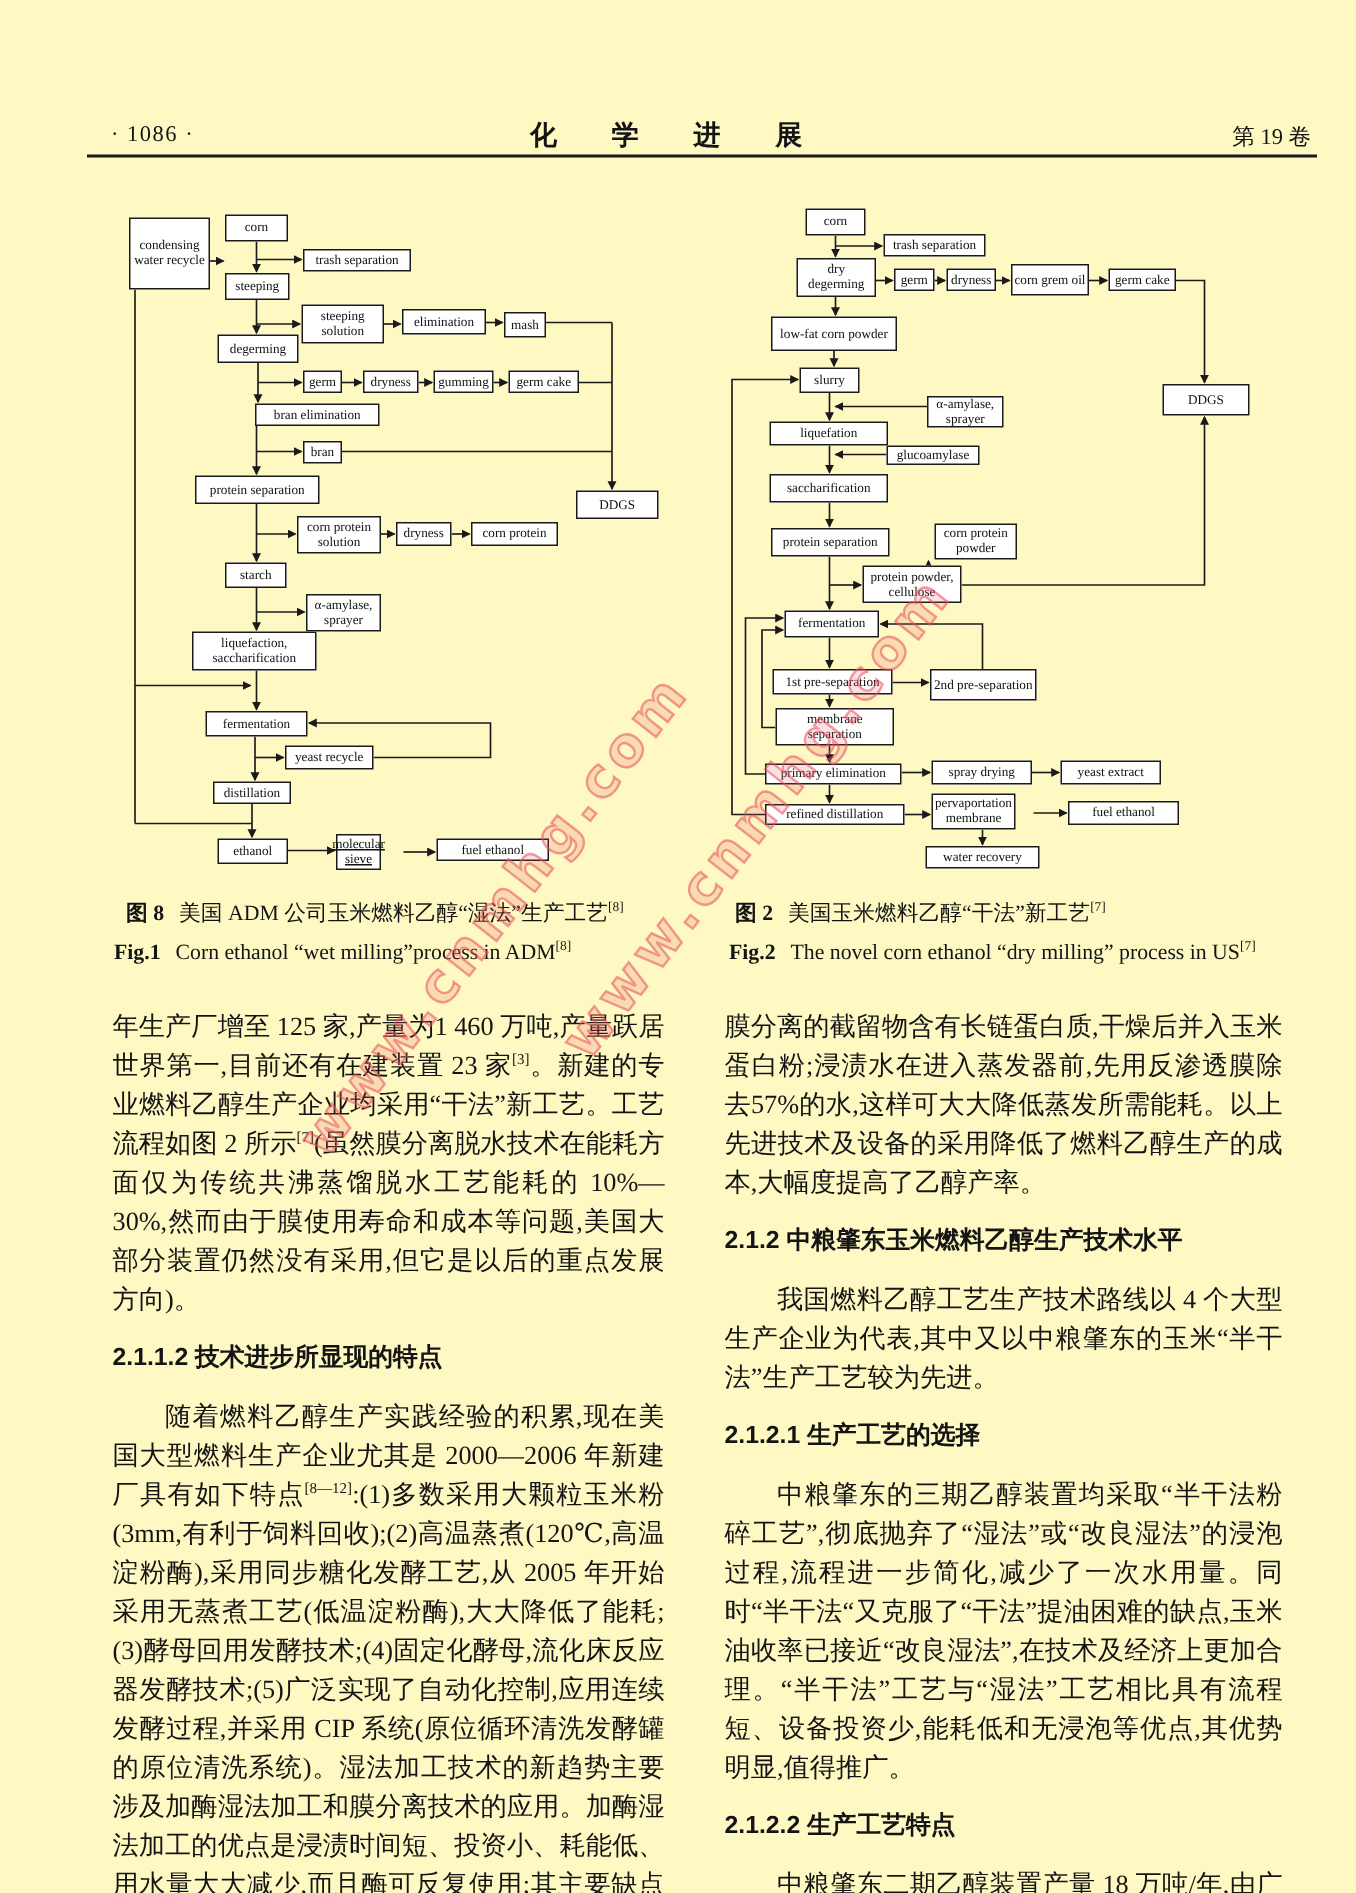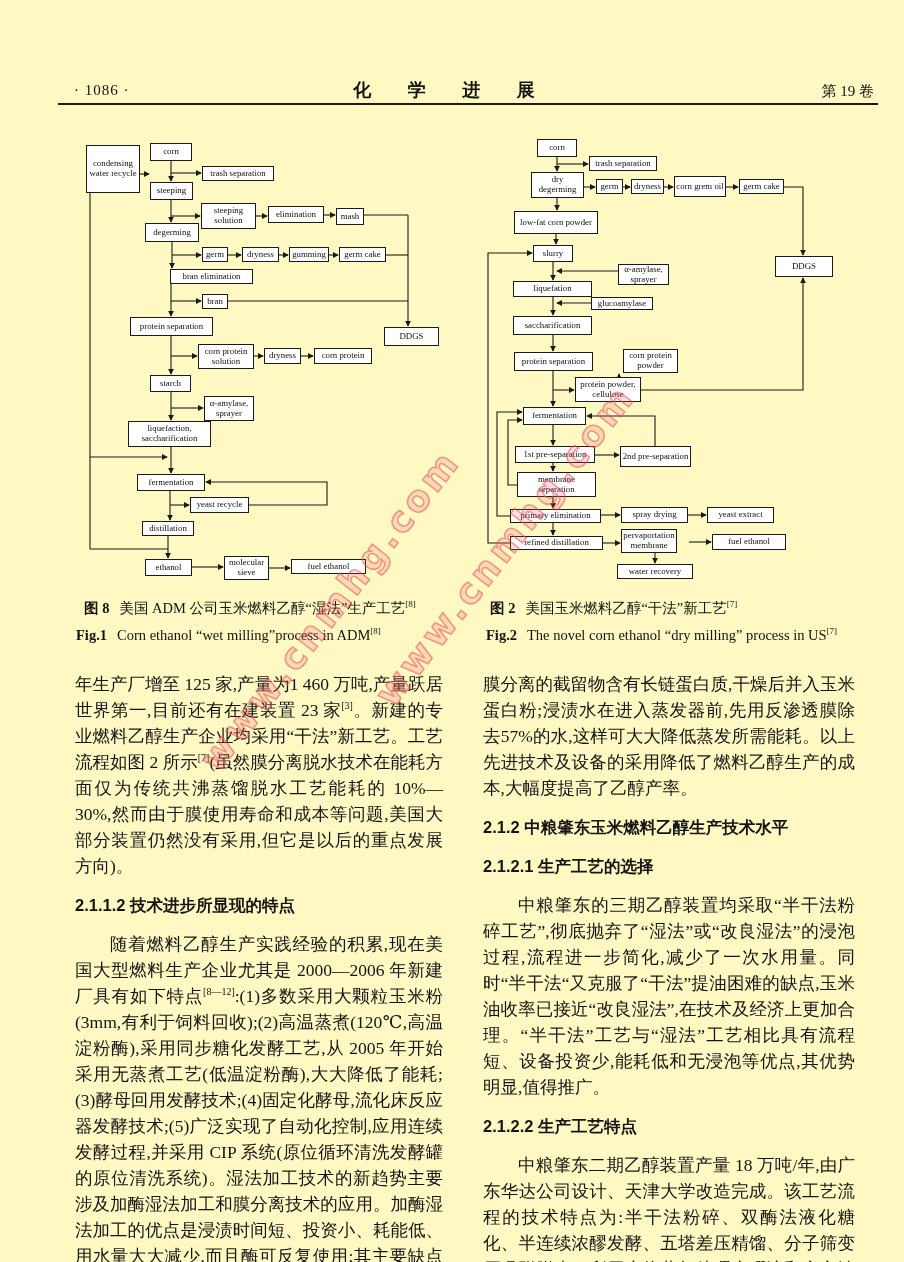--- a/index.html
+++ b/index.html
@@ -143,21 +143,21 @@
       <div class="fbox" style="left: 198px; top: 344px; width: 56px; height: 25px;">corn protein solution</div>
       <div class="fbox" style="left: 264px; top: 348px; width: 37px; height: 16px;">dryness</div>
       <div class="fbox" style="left: 314px; top: 348px; width: 58px; height: 16px;">corn protein</div>
       <div class="fbox" style="left: 150px; top: 375px; width: 41px; height: 17px;">starch</div>
       <div class="fbox" style="left: 204px; top: 396px; width: 50px; height: 25px;">α-amylase, sprayer</div>
       <div class="fbox" style="left: 128px; top: 421px; width: 83px; height: 26px;">liquefaction, saccharification</div>
       <div class="fbox" style="left: 137px; top: 474px; width: 68px; height: 17px;">fermentation</div>
       <div class="fbox" style="left: 190px; top: 497px; width: 59px; height: 16px;">yeast recycle</div>
       <div class="fbox" style="left: 142px; top: 521px; width: 52px; height: 15px;">distillation</div>
       <div class="fbox" style="left: 145px; top: 559px; width: 47px; height: 17px;">ethanol</div>
-      <div class="fbox" style="left: 224px; top: 556px; width: 45px; height: 24px;">molecular sieve</div>
+      <div class="fbox" style="left: 224px; top: 556px; width: 30px; height: 24px; text-decoration: underline;">molecular sieve</div>
       <div class="fbox" style="left: 291px; top: 559px; width: 75px; height: 15px;">fuel ethanol</div>
       <div class="fbox" style="left: 537px; top: 139px; width: 40px; height: 18px;">corn</div>
       <div class="fbox" style="left: 589px; top: 156px; width: 68px; height: 15px;">trash separation</div>
       <div class="fbox" style="left: 531px; top: 172px; width: 53px; height: 26px;">dry degerming</div>
       <div class="fbox" style="left: 596px; top: 179px; width: 27px; height: 15px;">germ</div>
       <div class="fbox" style="left: 631px; top: 179px; width: 33px; height: 15px;">dryness</div>
       <div class="fbox" style="left: 674px; top: 176px; width: 52px; height: 21px;">corn grem oil</div>
       <div class="fbox" style="left: 739px; top: 179px; width: 45px; height: 15px;">germ cake</div>
       <div class="fbox" style="left: 514px; top: 211px; width: 84px; height: 23px;">low-fat corn powder</div>
       <div class="fbox" style="left: 533px; top: 245px; width: 40px; height: 17px;">slurry</div>
@@ -196,20 +196,21 @@
   </div>
 
   <div id="col-left" class="col">
       <p class="body">年生产厂增至 125 家,产量为1 460 万吨,产量跃居世界第一,目前还有在建装置 23 家<sup>[3]</sup>。新建的专业燃料乙醇生产企业均采用“干法”新工艺。工艺流程如图 2 所示<sup>[7]</sup>(虽然膜分离脱水技术在能耗方面仅为传统共沸蒸馏脱水工艺能耗的 10%—30%,然而由于膜使用寿命和成本等问题,美国大部分装置仍然没有采用,但它是以后的重点发展方向)。</p>
       <p class="heading">2.1.1.2  技术进步所显现的特点</p>
       <p class="body indent">随着燃料乙醇生产实践经验的积累,现在美国大型燃料生产企业尤其是 2000—2006 年新建厂具有如下特点<sup>[8—12]</sup>:(1)多数采用大颗粒玉米粉(3mm,有利于饲料回收);(2)高温蒸煮(120℃,高温淀粉酶),采用同步糖化发酵工艺,从 2005 年开始采用无蒸煮工艺(低温淀粉酶),大大降低了能耗;(3)酵母回用发酵技术;(4)固定化酵母,流化床反应器发酵技术;(5)广泛实现了自动化控制,应用连续发酵过程,并采用 CIP 系统(原位循环清洗发酵罐的原位清洗系统)。湿法加工技术的新趋势主要涉及加酶湿法加工和膜分离技术的应用。加酶湿法加工的优点是浸渍时间短、投资小、耗能低、用水量大大减少,而且酶可反复使用;其主要缺点是酶价太高。膜分离技术的应用为浸渍水的分离和利用打开了新的途经。浸渍水的膜分离一般包括两个过程:浸渍水经</p>
     </div>
   <div id="col-right" class="col">
       <p class="body">膜分离的截留物含有长链蛋白质,干燥后并入玉米蛋白粉;浸渍水在进入蒸发器前,先用反渗透膜除去57%的水,这样可大大降低蒸发所需能耗。以上先进技术及设备的采用降低了燃料乙醇生产的成本,大幅度提高了乙醇产率。</p>
       <p class="heading">2.1.2  中粮肇东玉米燃料乙醇生产技术水平</p>
+      <p class="body indent">我国燃料乙醇工艺生产技术路线以 4 个大型生产企业为代表,其中又以中粮肇东的玉米“半干法”生产工艺较为先进。</p>
       <p class="heading">2.1.2.1  生产工艺的选择</p>
       <p class="body indent">中粮肇东的三期乙醇装置均采取“半干法粉碎工艺”,彻底抛弃了“湿法”或“改良湿法”的浸泡过程,流程进一步简化,减少了一次水用量。同时“半干法“又克服了“干法”提油困难的缺点,玉米油收率已接近“改良湿法”,在技术及经济上更加合理。“半干法”工艺与“湿法”工艺相比具有流程短、设备投资少,能耗低和无浸泡等优点,其优势明显,值得推广。</p>
       <p class="heading">2.1.2.2  生产工艺特点</p>
       <p class="body indent">中粮肇东二期乙醇装置产量 18 万吨/年,由广东华达公司设计、天津大学改造完成。该工艺流程的技术特点为:半干法粉碎、双酶法液化糖化、半连续浓醪发酵、五塔差压精馏、分子筛变压吸附脱水、利用废热蒸气处理废醪液和离心清液回配等。吨无</p>
     </div>
 
   <div id="wm1" class="wm">www.cnmhg.com</div>
   <div id="wm2" class="wm">www.cnmhg.com</div>
 
 </div>

